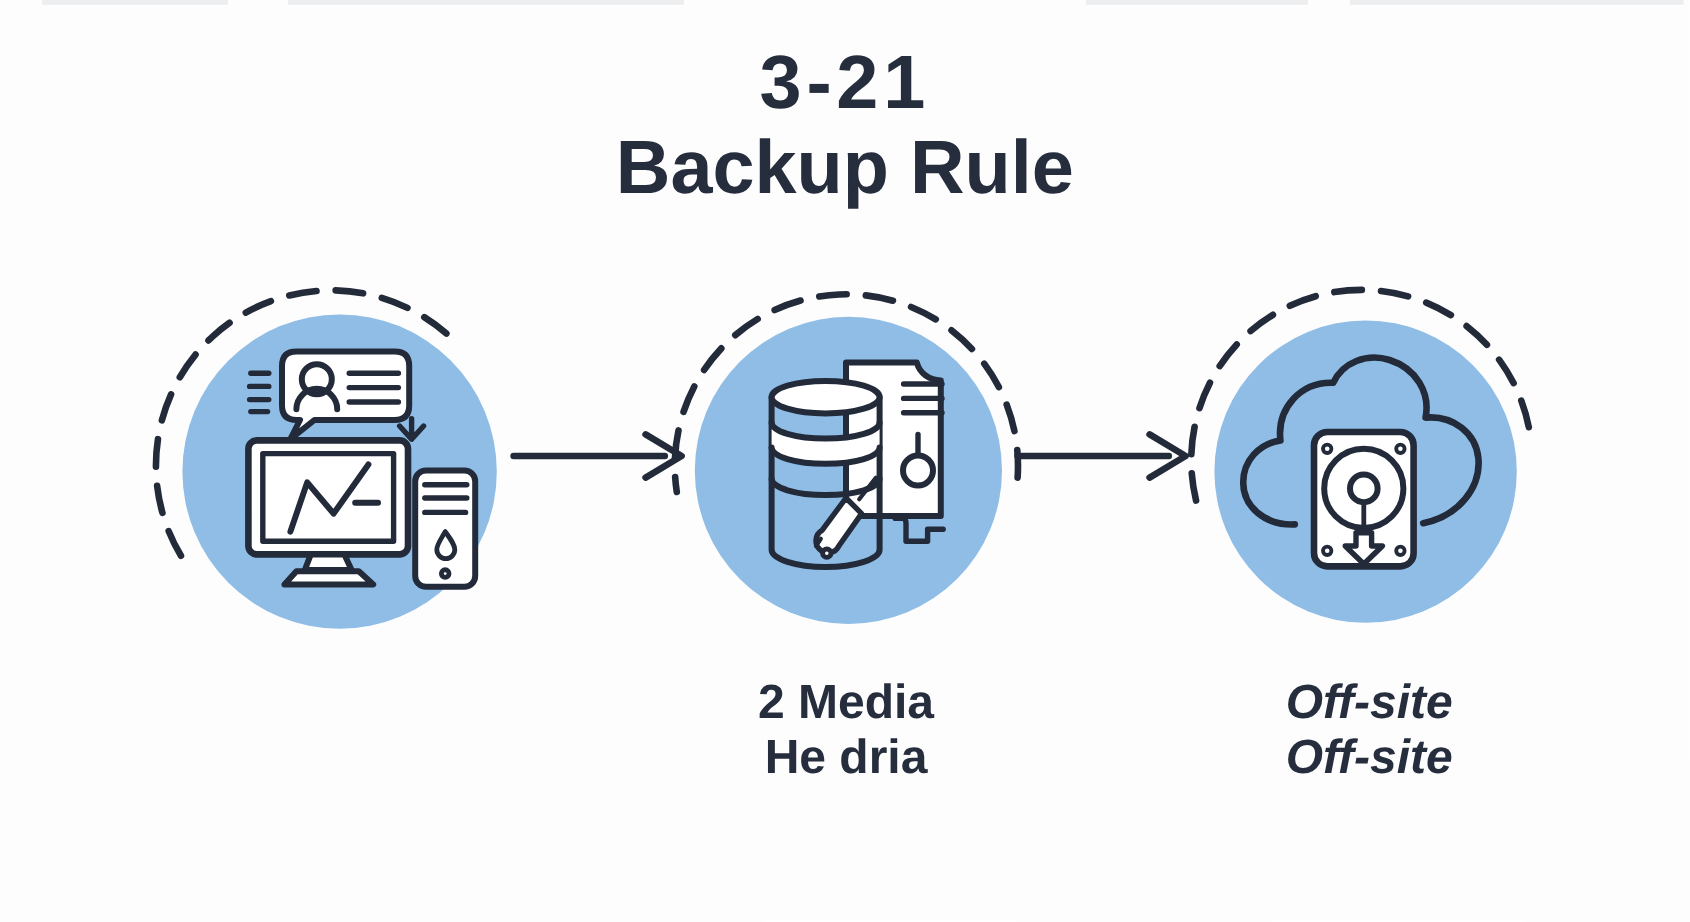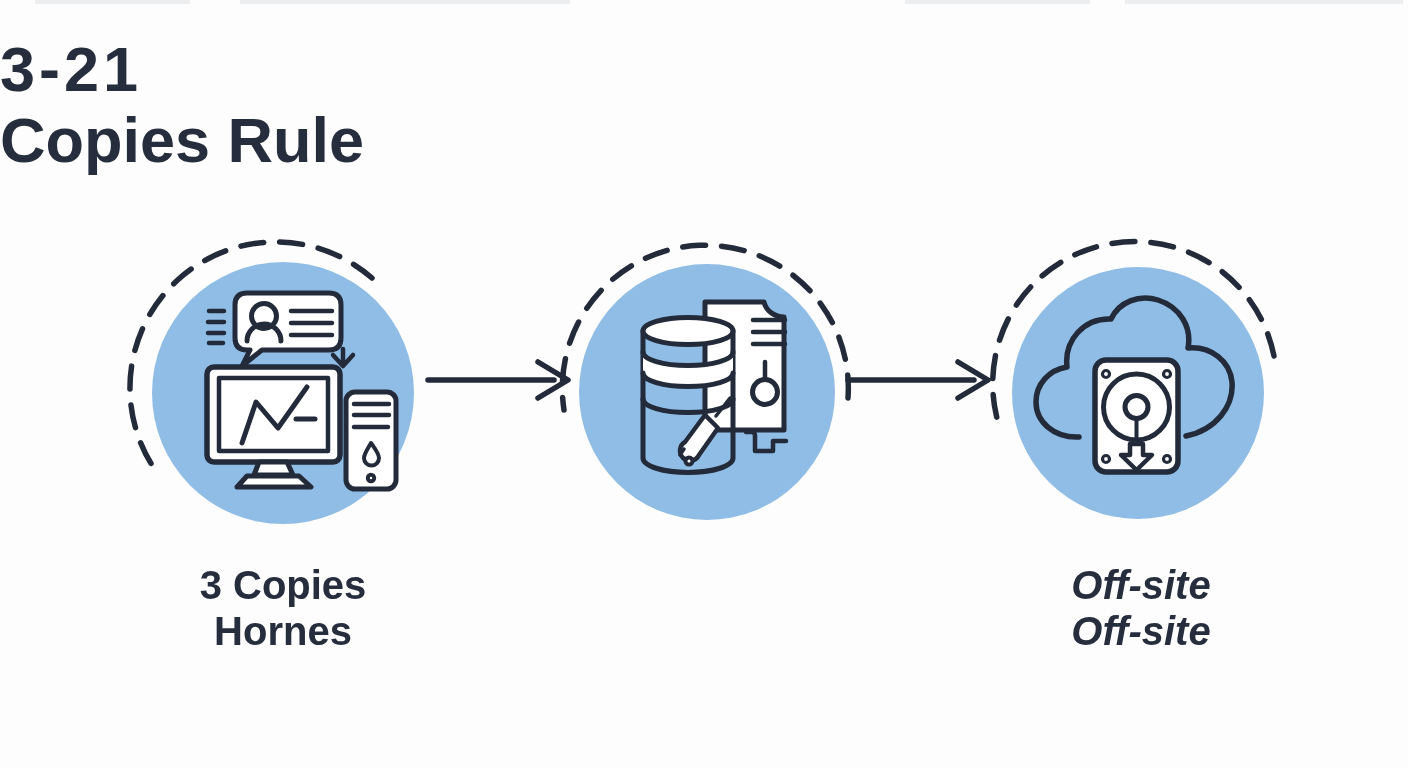--- a/index.html
+++ b/index.html
@@ -7,21 +7,21 @@
     position:relative;
     width:1408px;height:768px;
     background:#fdfdfd;
     overflow:hidden;
     font-family:"Liberation Sans", sans-serif;
     color:#262e3e;
   }
   .topbar{position:absolute;top:0;height:4px;background:#eceef0;}
   .title{
     position:absolute;left:0;right:0;top:34px;
-    text-align:left;font-weight:700;
+    text-align:center;font-weight:700;
     font-size:63px;line-height:71px;color:#262e3e;
   }
   .title .t1{letter-spacing:4px;}
   .step-circle{
     position:absolute;border-radius:50%;
     background:#8fbde6;
   }
   .icon-svg,.arc-svg,.arrow-svg{position:absolute;}
   .arc-layer{position:absolute;left:0;top:0;}
   .label{
@@ -37,21 +37,21 @@
 
 <div class="canvas">
 
   <div class="topbar" style="left:35px;width:155px;"></div>
   <div class="topbar" style="left:240px;width:330px;"></div>
   <div class="topbar" style="left:905px;width:185px;"></div>
   <div class="topbar" style="left:1125px;width:278px;"></div>
 
   <div class="title">
     <div class="t1">3-21</div>
-    <div class="t2">Copies Rule</div>
+    <div class="t2">Backup Rule</div>
   </div>
 
   <div class="step-circle" style="left:152px;top:262px;width:262px;height:262px;"></div>
   <div class="step-circle" style="left:579px;top:264px;width:256px;height:256px;"></div>
   <div class="step-circle" style="left:1012px;top:267px;width:252px;height:252px;"></div>
 
   <svg class="arc-layer" width="1408" height="768" viewBox="0 0 1408 768">
     <path class="stroke" d="M372 278 A146 146 0 0 0 158 474" stroke-width="5.5" stroke-dasharray="23 16" stroke-linecap="butt"></path>
     <path class="stroke" d="M848 398 A143 143 0 1 0 564 410" stroke-width="5.5" stroke-dasharray="23 16" stroke-linecap="butt"></path>
     <path class="stroke" d="M1274 356 A142 142 0 1 0 998 422" stroke-width="5.5" stroke-dasharray="23 16" stroke-linecap="butt"></path>
@@ -120,22 +120,22 @@
 
   <svg class="arrow-svg" style="left:420px;top:352px;" width="160" height="56" viewBox="420 352 160 56">
     <path class="stroke" d="M428 380 H554" stroke-width="5.5"></path>
     <path class="stroke" d="M538 362 L568 380 L538 398" stroke-width="5.5"></path>
   </svg>
   <svg class="arrow-svg" style="left:840px;top:352px;" width="160" height="56" viewBox="840 352 160 56">
     <path class="stroke" d="M848 380 H974" stroke-width="5.5"></path>
     <path class="stroke" d="M958 362 L988 380 L958 398" stroke-width="5.5"></path>
   </svg>
 
-  <div class="label" style="left:133px;">
-    <div>3 Copies</div>
-    <div>Hornes</div>
+  <div class="label" style="left:555px;">
+    <div>2 Media</div>
+    <div>He dria</div>
   </div>
   <div class="label" style="left:991px;font-style:italic;">
     <div>Off-site</div>
     <div>Off-site</div>
   </div>
 
 </div>
 
 </body></html>

